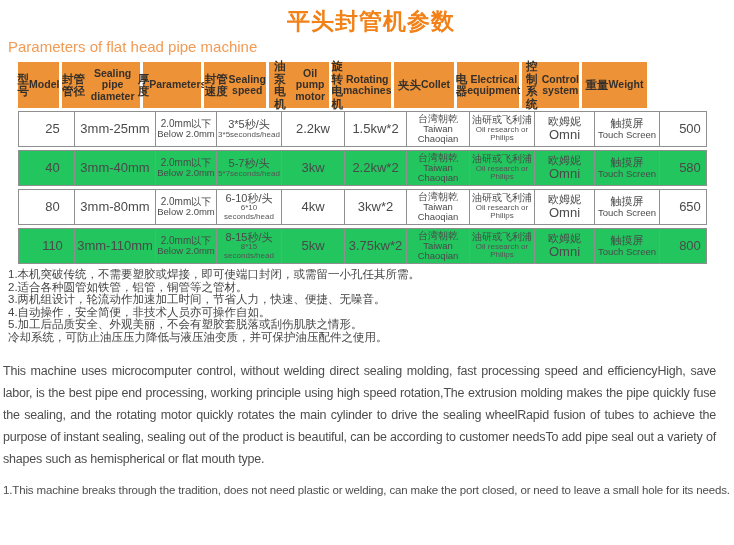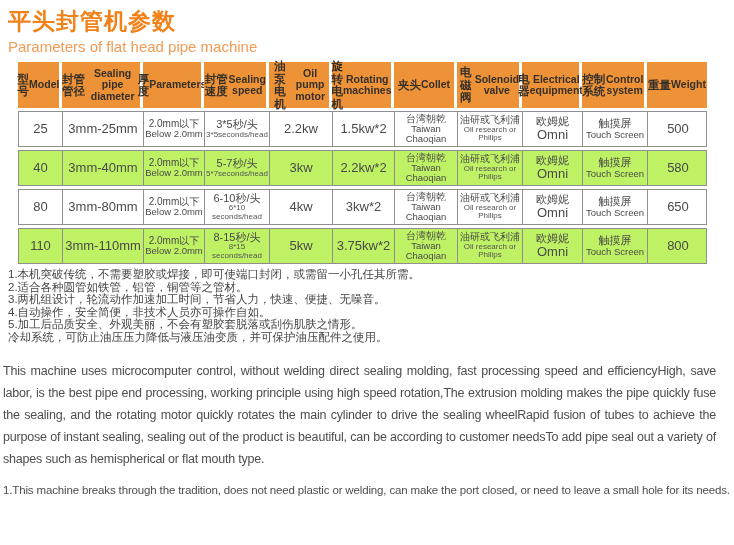--- a/index.html
+++ b/index.html
@@ -7,21 +7,21 @@
   body {
     width:734px; height:545px; overflow:hidden;
     font-family:"Liberation Sans","DejaVu Sans",sans-serif;
     color:#4a4a4a;
   }
   .page { width:734px; height:545px; position:relative; background:#fff; }
 
   
   .title-zh {
     margin:6px 0 0 8px;
-    font-size:23px; font-weight:bold; color:#f28118; letter-spacing:1px;
+    font-size:23px; font-weight:bold; color:#f28118; letter-spacing:1px;text-align:center;
   }
   .title-en {
     margin:1px 0 0 8px;
     font-size:15px; color:#f19b55;
   }
 
   
   .param-table { margin:7px 0 0 18px; width:689px; }
   .t-row {
     display:grid;
@@ -33,28 +33,29 @@
     display:flex; justify-content:center; align-items:center;
     text-align:center; color:#35302a;
   }
   .t-head .cell:last-child { border-right:none; }
   .h-zh { font-size:11.5px; font-weight:bold; line-height:12.5px; }
   .h-en { font-size:10.5px; font-weight:bold; line-height:11.5px; }
 
   .t-body {
     margin-top:3px; height:36px;
     border:1px solid #8f8f8f;
+    padding-left:12px;
   }
   .t-body .cell {
     border-right:1px solid #8f8f8f;
     display:flex; flex-direction:column; justify-content:center; align-items:center;
     text-align:center; overflow:hidden;
   }
   .t-body .cell:last-child { border-right:none; }
-  .bg-alt { background:#bef264; }
+  .bg-alt { background:#22c55e; }
 
   .v    { font-size:13px; color:#4a4a4a; line-height:14px; }
   .zh-m { font-size:11px; color:#4a4a4a; line-height:11.5px; }
   .zh-s { font-size:10px; color:#4a4a4a; line-height:10.5px; }
   .en-s { font-size:9.5px; color:#4a4a4a; line-height:10px; }
   .en-xs{ font-size:8px;  color:#555;    line-height:8.5px; }
 
   
   .para-zh {
     margin:10px 8px 0 8px;
@@ -103,24 +104,20 @@
         <div class="h-zh">油泵电机</div>
         <div class="h-en">Oil pump motor</div>
       </div>
       <div class="cell">
         <div class="h-zh">旋转电机</div>
         <div class="h-en">Rotating machines</div>
       </div>
       <div class="cell">
         <div class="h-zh">夹头</div>
         <div class="h-en">Collet</div>
-      </div>
-      <div class="cell">
-        <div class="h-zh">电磁阀</div>
-        <div class="h-en">Solenoid valve</div>
       </div>
       <div class="cell">
         <div class="h-zh">电器</div>
         <div class="h-en">Electrical equipment</div>
       </div>
       <div class="cell">
         <div class="h-zh">控制系统</div>
         <div class="h-en">Control system</div>
       </div>
       <div class="cell">

